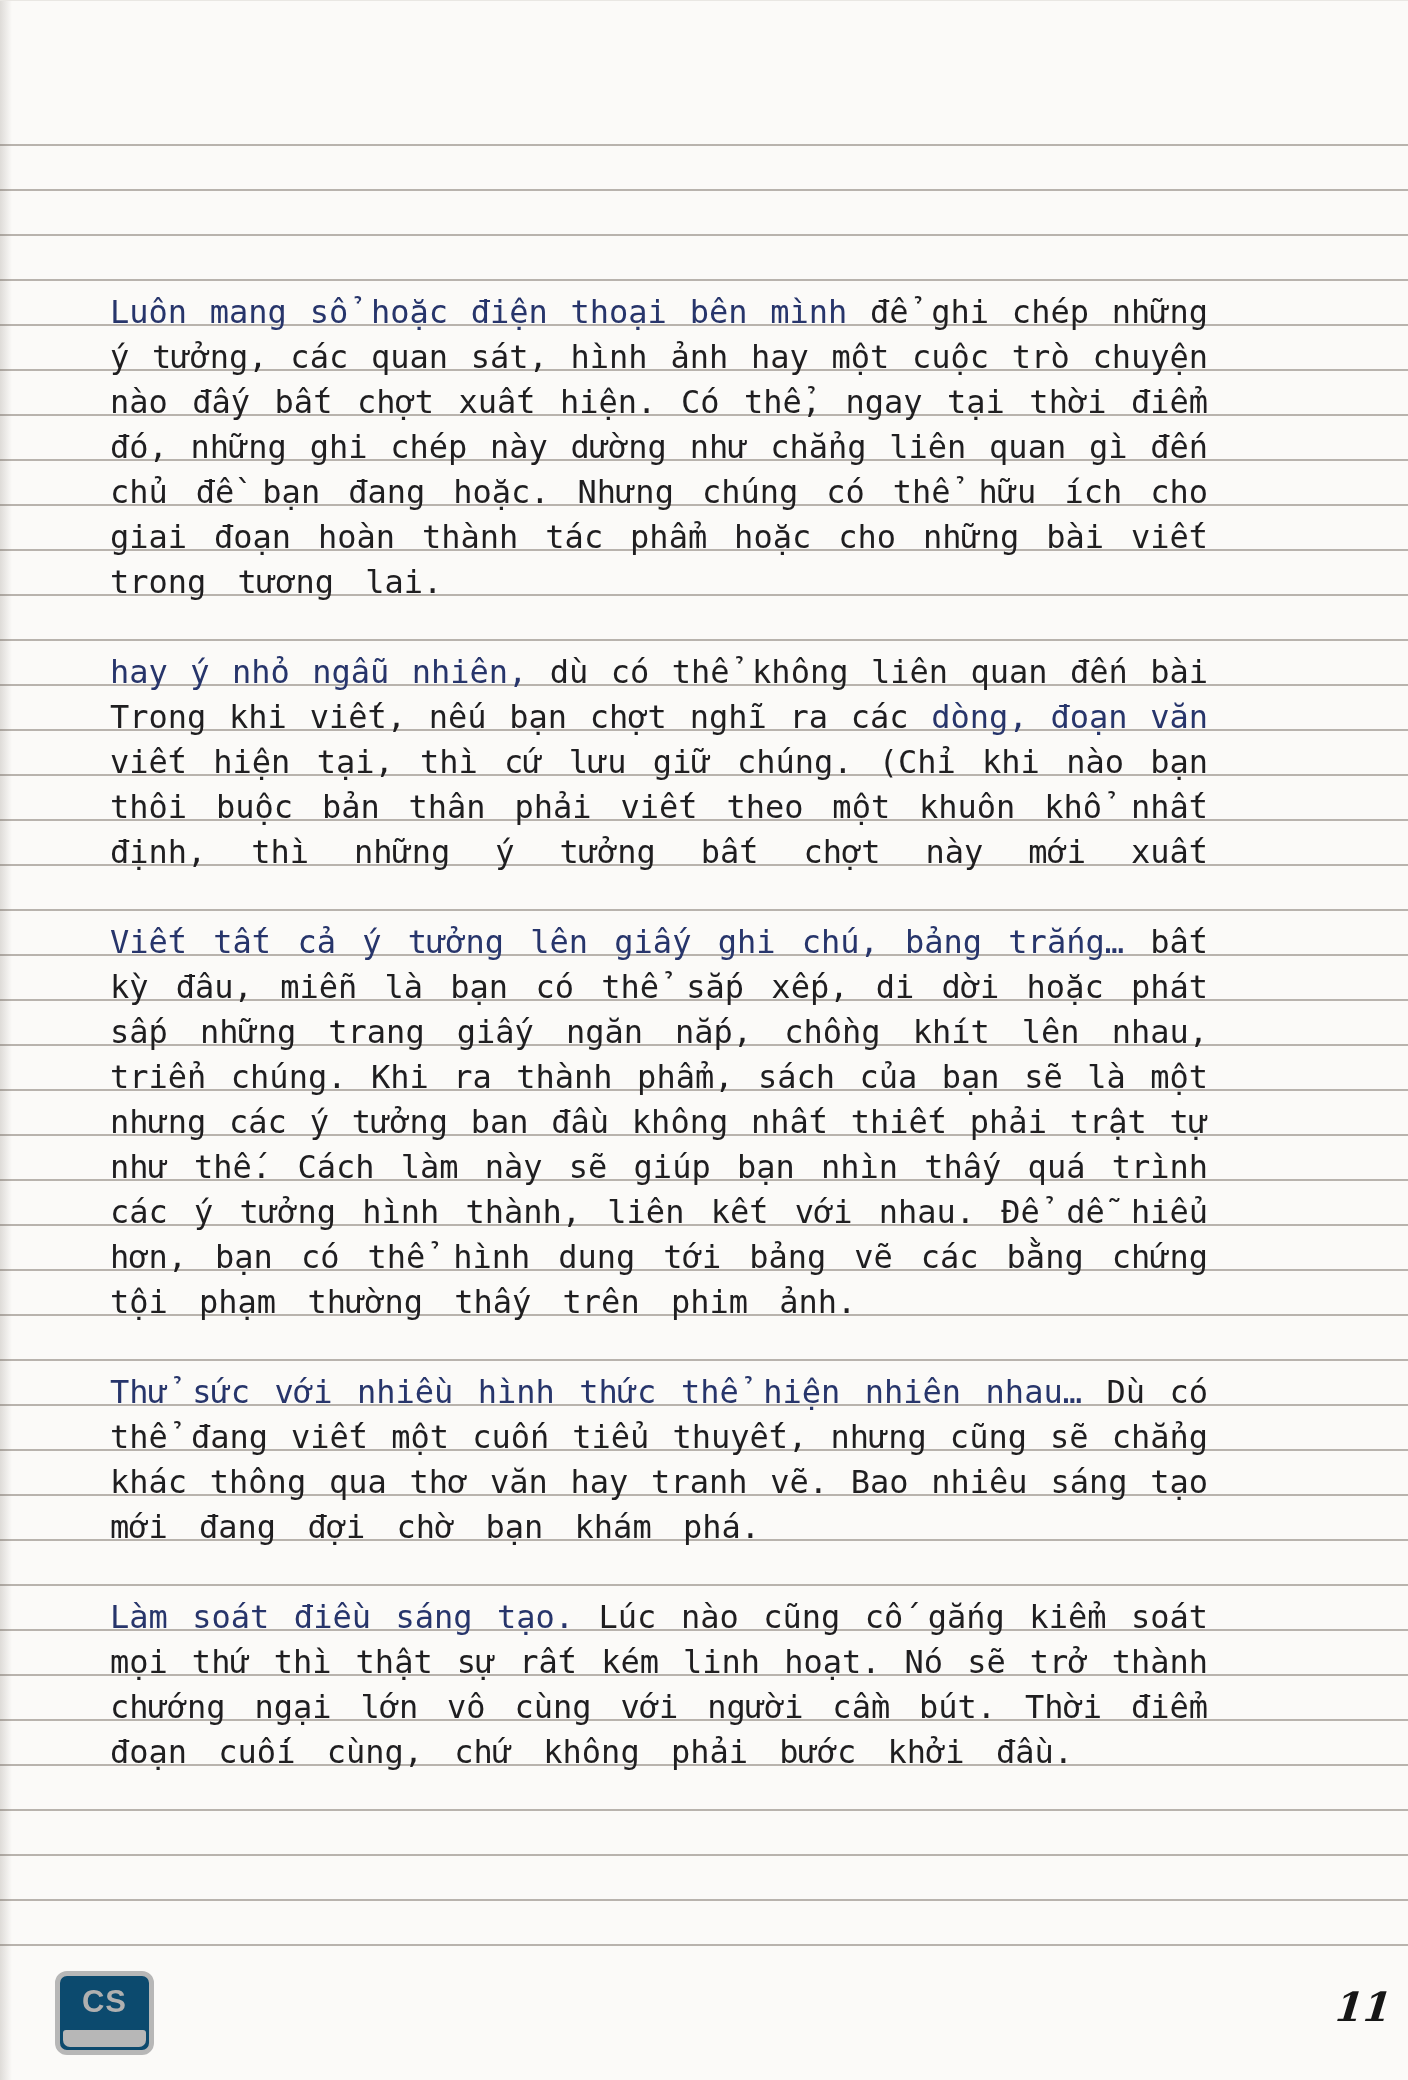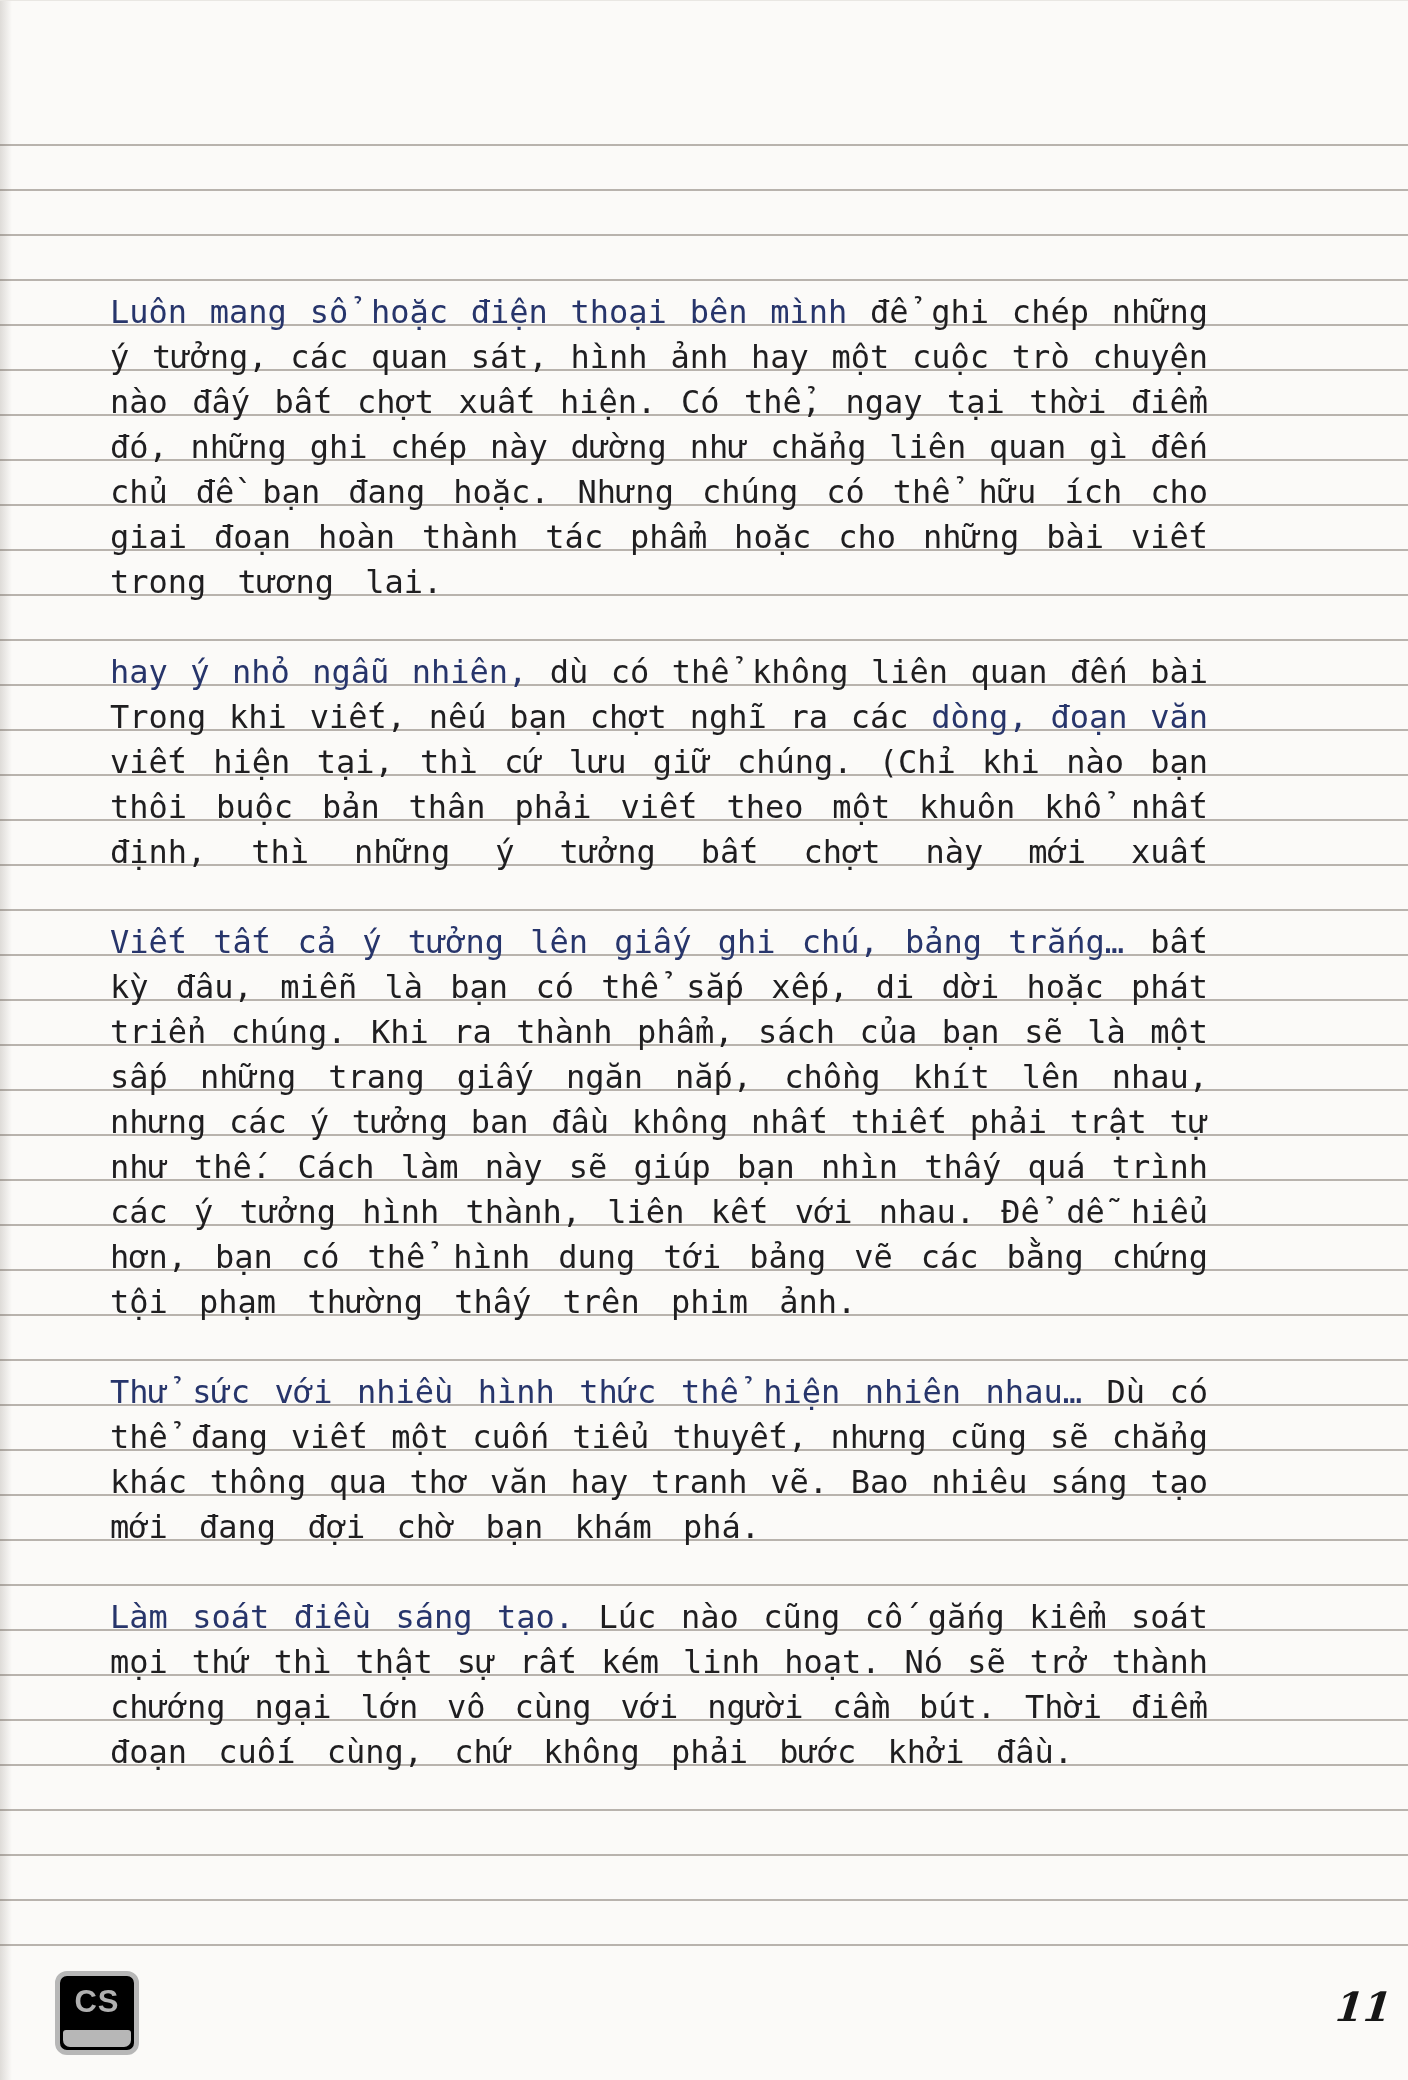--- a/index.html
+++ b/index.html
@@ -44,22 +44,22 @@
   }
   .ink-black { color:var(--ink-black); }
   .ink-blue  { color:var(--ink-blue); }
 
   
   .watermark-bar {
     position:absolute; left:55px; top:1970px;
     display:flex; align-items:center; gap:20px;
   }
   .cs-logo {
-    position:relative; width:84px; height:84px; box-sizing:border-box;
-    border:5px solid #b7b7b7; border-radius:12px; background:#000000;
+    position:relative; width:99px; height:84px; box-sizing:border-box;
+    border:5px solid #b7b7b7; border-radius:12px; background:#0c4a6e;
   }
   .cs-logo .cs-text {
     position:absolute; top:8px; left:0; right:0; text-align:center;
     font-family:"Liberation Sans", sans-serif;
     font-weight:bold; font-size:31px; color:#b0b0b0; letter-spacing:1px;
   }
   .cs-logo .cs-bar {
     position:absolute; left:3px; right:3px; bottom:3px; height:17px;
     background:#b7b7b7; border-radius:3px 3px 7px 7px;
   }
@@ -95,22 +95,22 @@
       <div class="para">
         <div class="line"><span class="ink-blue">hay ý nhỏ ngẫu nhiên,</span><span class="ink-black"> dù có thể không liên quan đến bài</span></div>
         <div class="line"><span class="ink-black">Trong khi viết, nếu bạn chợt nghĩ ra các </span><span class="ink-blue">dòng, đoạn văn</span></div>
         <div class="line"><span class="ink-black">viết hiện tại, thì cứ lưu giữ chúng. (Chỉ khi nào bạn</span></div>
         <div class="line"><span class="ink-black">thôi buộc bản thân phải viết theo một khuôn khổ nhất</span></div>
         <div class="line last"><span class="ink-black">định, thì những ý tưởng bất chợt này mới xuất hiện.)</span></div>
       </div>
       <div class="para">
         <div class="line"><span class="ink-blue">Viết tất cả ý tưởng lên giấy ghi chú, bảng trắng…</span><span class="ink-black"> bất</span></div>
         <div class="line"><span class="ink-black">kỳ đâu, miễn là bạn có thể sắp xếp, di dời hoặc phát</span></div>
+        <div class="line"><span class="ink-black">sấp những trang giấy ngăn nắp, chồng khít lên nhau,</span></div>
         <div class="line"><span class="ink-black">triển chúng. Khi ra thành phẩm, sách của bạn sẽ là một</span></div>
-        <div class="line"><span class="ink-black">sấp những trang giấy ngăn nắp, chồng khít lên nhau,</span></div>
         <div class="line"><span class="ink-black">nhưng các ý tưởng ban đầu không nhất thiết phải trật tự</span></div>
         <div class="line"><span class="ink-black">như thế. Cách làm này sẽ giúp bạn nhìn thấy quá trình</span></div>
         <div class="line"><span class="ink-black">các ý tưởng hình thành, liên kết với nhau. Để dễ hiểu</span></div>
         <div class="line"><span class="ink-black">hơn, bạn có thể hình dung tới bảng vẽ các bằng chứng</span></div>
         <div class="line last"><span class="ink-black">tội phạm thường thấy trên phim ảnh.</span></div>
       </div>
       <div class="para">
         <div class="line"><span class="ink-blue">Thử sức với nhiều hình thức thể hiện nhiên nhau…</span><span class="ink-black"> Dù có</span></div>
         <div class="line"><span class="ink-black">thể đang viết một cuốn tiểu thuyết, nhưng cũng sẽ chẳng</span></div>
         <div class="line"><span class="ink-black">khác thông qua thơ văn hay tranh vẽ. Bao nhiêu sáng tạo</span></div>

